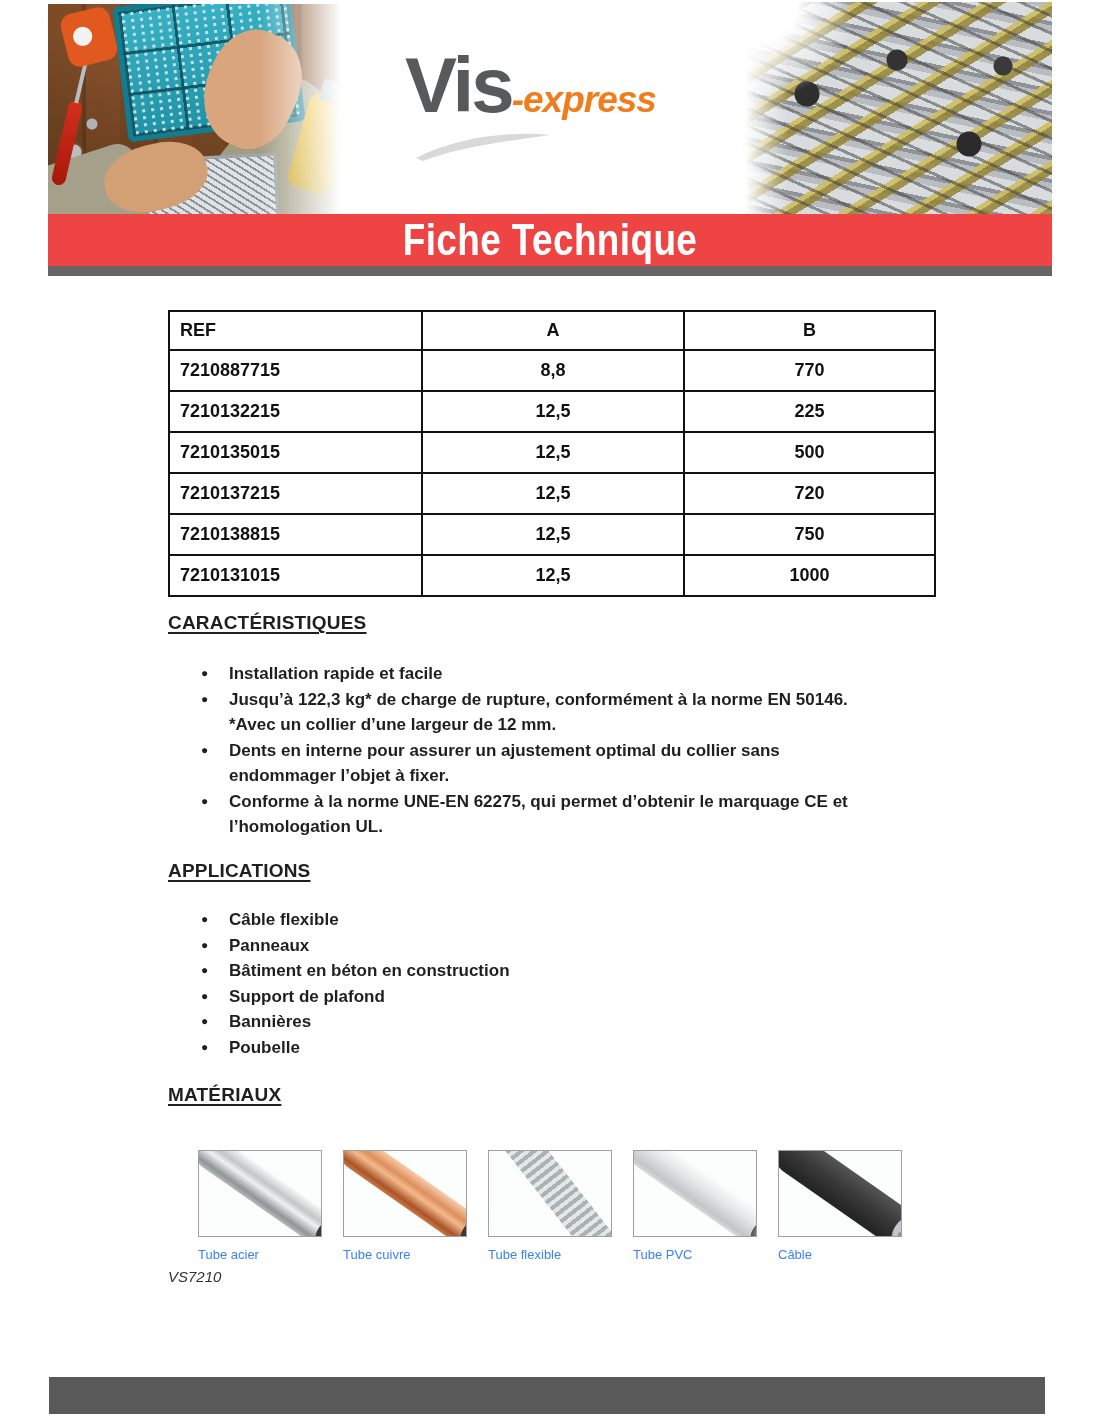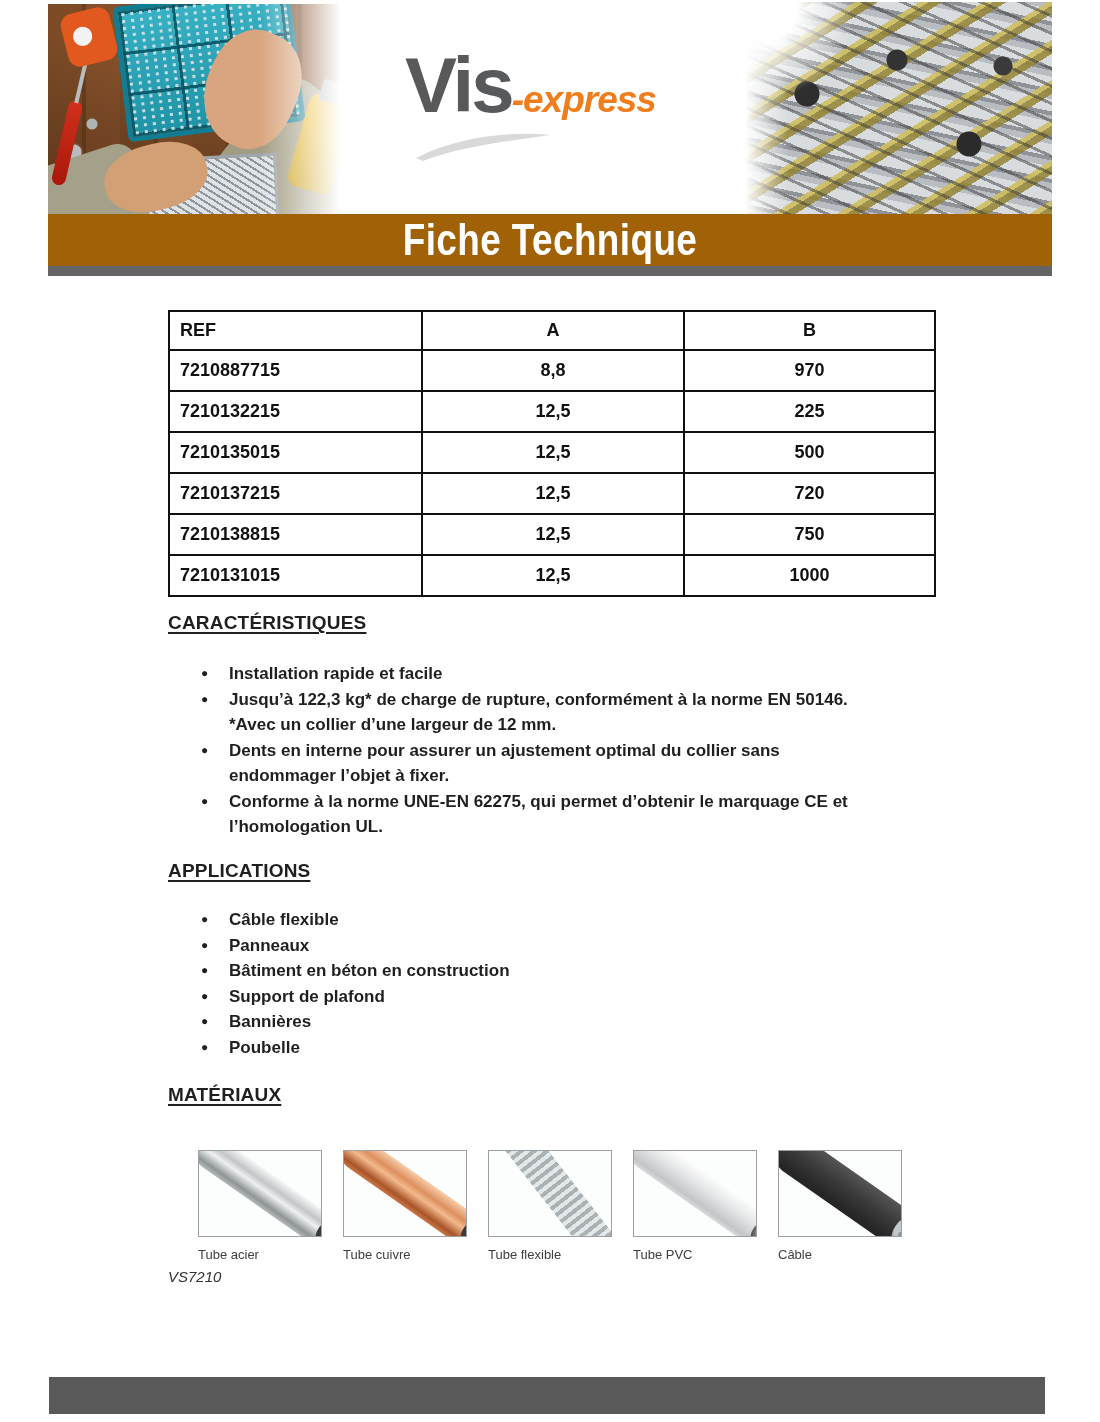--- a/index.html
+++ b/index.html
@@ -68,21 +68,21 @@
       radial-gradient(circle at 6% 2%, #ffffff 0 34px, rgba(255,255,255,0) 92px),
       linear-gradient(to left, rgba(255,255,255,0) 86%, #ffffff 100%);
   }
 
   .logo { position:absolute; left:405px; top:46px; width:300px; }
   .logo-line { display:flex; align-items:baseline; white-space:nowrap; }
   .logo-vis { font-size:78px; font-weight:bold; color:#58595B; letter-spacing:-3px; line-height:1; }
   .logo-express { font-size:37px; font-weight:bold; font-style:italic; color:#F07D1C; letter-spacing:-1px;margin-top:31px; }
   .logo-swoosh { margin:4px 0 0 8px; display:block; }
 
-  .banner { position:absolute; left:48px; top:214px; width:1004px; height:52px; background:#a16207; }
+  .banner { position:absolute; left:48px; top:214px; width:1004px; height:52px; background:#ef4444; }
   .banner-title {
     width:100%; line-height:51px; text-align:center; font-size:45px; font-weight:bold; color:#ffffff;
     transform:scaleX(0.82); letter-spacing:0.5px;
   }
   .banner-shadow { position:absolute; left:48px; top:266px; width:1004px; height:10px; background:#656565; }
 
   
   .spec-table { position:absolute; left:168px; top:310px; width:766px; border-collapse:collapse; table-layout:fixed; }
   .spec-table col.w1 { width:253px; } .spec-table col.w2 { width:262px; } .spec-table col.w3 { width:251px; }
   .spec-table th, .spec-table td {
@@ -105,21 +105,21 @@
     font-size:17px; font-weight:bold; line-height:25.5px; color:#1f1f1f; }
   ul.bullets li { position:relative; padding-left:31px; white-space:pre-line; }
   ul.bullets li::before { content:"●"; position:absolute; left:3px; top:0; font-size:12px; }
   .l-caract { top:661px; }
   .l-applic { top:907px; }
 
   
   .materials { position:absolute; left:198px; top:1150px; display:flex; gap:21px; }
   .mat-card { width:124px; }
   .mat-img { position:relative; width:122px; height:85px; border:1px solid #9aa0a4; background:#fcfdfd; overflow:hidden; }
-  .mat-label { margin-top:10px; font-size:13px; font-weight:normal; color:#404040; }
+  .mat-label { margin-top:10px; font-size:13px; font-weight:normal; color:#3b82f6; }
 
   .tube { position:absolute; top:50%; left:50%; width:176px; height:34px; border-radius:17px;
     transform:translate(-44%,-50%) rotate(35deg); }
   .tube::after { content:""; position:absolute; right:-1px; top:0; width:30px; height:34px; border-radius:50%; }
 
   .tube-acier { background:linear-gradient(#f6f6f6, #c2c6c8 32%, #eef0f1 52%, #8f9496 84%, #b5b9bb); }
   .tube-acier::after { background:radial-gradient(circle at 40% 42%, #3a3a3a 0 60%, #222222 100%); }
 
   .tube-cuivre { background:linear-gradient(#f7cda9, #dd8f5e 32%, #f3b98c 52%, #a85428 84%, #c97848); }
   .tube-cuivre::after { background:radial-gradient(circle at 40% 42%, #3a3a3a 0 60%, #1e1e1e 100%); }
@@ -189,21 +189,21 @@
       <tr>
         <th class="c-ref">REF</th>
         <th>A</th>
         <th>B</th>
       </tr>
     </thead>
     <tbody>
       <tr>
         <td class="c-ref">7210887715</td>
         <td>8,8</td>
-        <td>970</td>
+        <td>770</td>
       </tr>
       <tr>
         <td class="c-ref">7210132215</td>
         <td>12,5</td>
         <td>225</td>
       </tr>
       <tr>
         <td class="c-ref">7210135015</td>
         <td>12,5</td>
         <td>500</td>

